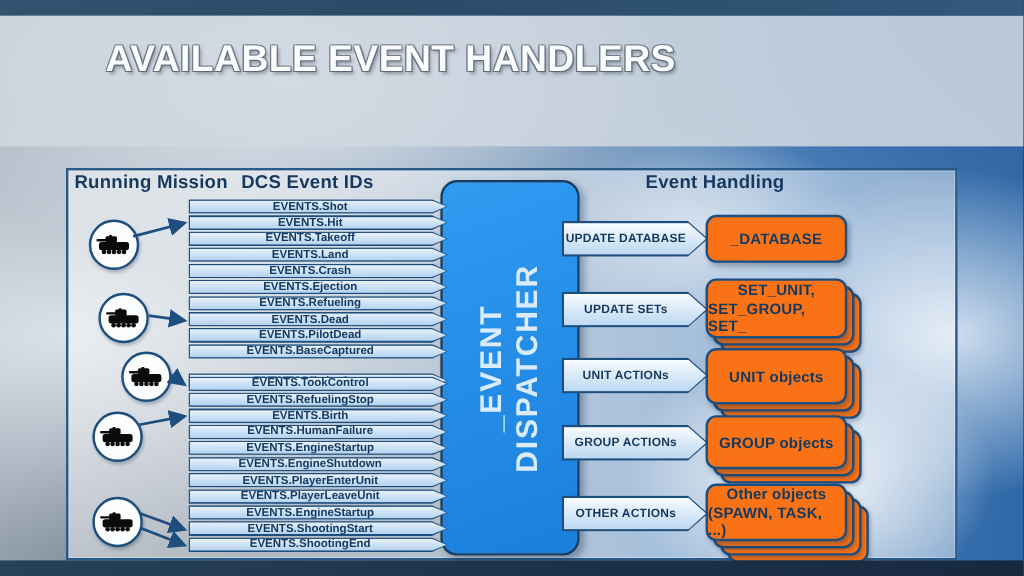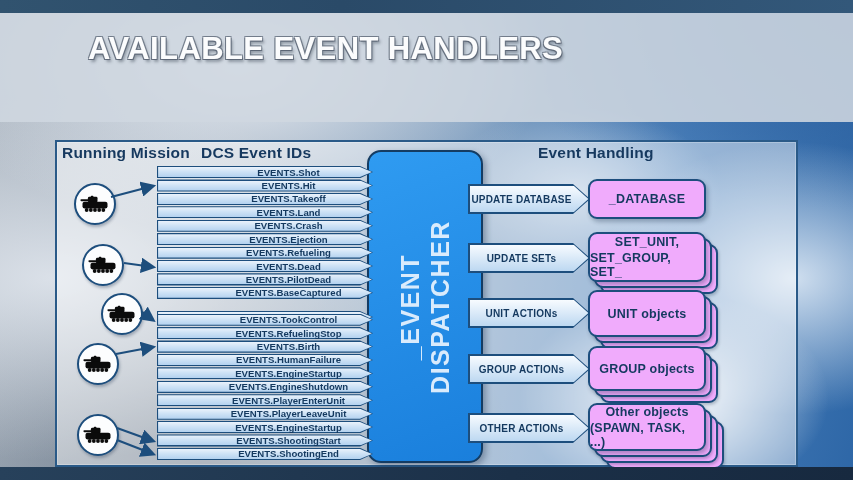--- a/index.html
+++ b/index.html
@@ -38,42 +38,42 @@
     box-shadow:inset 0 0 0 1px rgba(255,255,255,.25);}
   .hdr{position:absolute;z-index:4;font-weight:700;font-size:15.5px;color:#16395f;letter-spacing:.2px;}
 
   
   .ev{position:absolute;left:157px;width:216px;height:12.2px;z-index:6;background:#1d4e7d;
     clip-path:polygon(0 0,calc(100% - 13px) 0,100% 50%,calc(100% - 13px) 100%,0 100%);}
   .ev-fill{position:absolute;inset:1.1px;
     clip-path:polygon(0 0,calc(100% - 12px) 0,100% 50%,calc(100% - 12px) 100%,0 100%);
     background:linear-gradient(180deg,#eaf2fb 0%,#cfe3f6 45%,#b4d2ef 100%);}
   .ev-label{position:absolute;left:0;top:0;width:203px;height:100%;display:flex;
-    align-items:center;justify-content:center;font-weight:700;font-size:9.6px;color:#14395f;margin-left:30px;}
+    align-items:center;justify-content:center;font-weight:700;font-size:9.6px;color:#14395f;}
 
   
   .dispatcher{position:absolute;left:367px;top:150px;width:116px;height:313px;z-index:5;
     background:linear-gradient(160deg,#2f9bf1,#1a7fdc);border:2.5px solid #143c63;border-radius:14px;
     display:flex;align-items:center;justify-content:center;
     box-shadow:3px 3px 6px rgba(20,40,70,.35);}
   .disp-text{transform:rotate(-90deg);width:300px;text-align:center;white-space:nowrap;
     color:#d9ebfc;font-weight:700;font-size:25px;line-height:30px;letter-spacing:1.5px;}
 
   
   .harrow{position:absolute;left:468px;width:122px;height:30px;z-index:7;background:#1d4e7d;
     clip-path:polygon(0 0,calc(100% - 17px) 0,100% 50%,calc(100% - 17px) 100%,0 100%);}
   .harrow-fill{position:absolute;inset:1.6px;
     clip-path:polygon(0 0,calc(100% - 15px) 0,100% 50%,calc(100% - 15px) 100%,0 100%);
     background:linear-gradient(180deg,#f7fbff,#bdd8f1);}
   .harrow-label{position:absolute;left:0;top:0;width:calc(100% - 15px);height:100%;display:flex;
     align-items:center;justify-content:center;font-weight:700;font-size:10px;color:#14395f;letter-spacing:.2px;}
 
   
   .stack{position:absolute;left:588px;width:118px;z-index:6;}
-  .slayer,.mainbox{position:absolute;left:0;top:0;width:100%;height:100%;background:#f0abfc;
+  .slayer,.mainbox{position:absolute;left:0;top:0;width:100%;height:100%;background:#f97316;
     border:2px solid #1d4e7d;border-radius:9px;}
   .slayer{box-shadow:1px 2px 3px rgba(20,40,70,.25);}
   .mainbox{z-index:11;display:flex;flex-direction:column;align-items:center;justify-content:center;
     gap:2px;box-shadow:2px 3px 4px rgba(20,40,70,.3);}
   .mb-line{font-weight:700;font-size:12.5px;color:#14395f;letter-spacing:.2px;}
 
   
   .ucircle{position:absolute;width:42px;height:42px;border-radius:50%;z-index:6;
     background:#fcfdfe;border:2.5px solid #1d4e7d;display:flex;align-items:center;justify-content:center;
     box-shadow:1px 2px 3px rgba(20,40,70,.3);}

